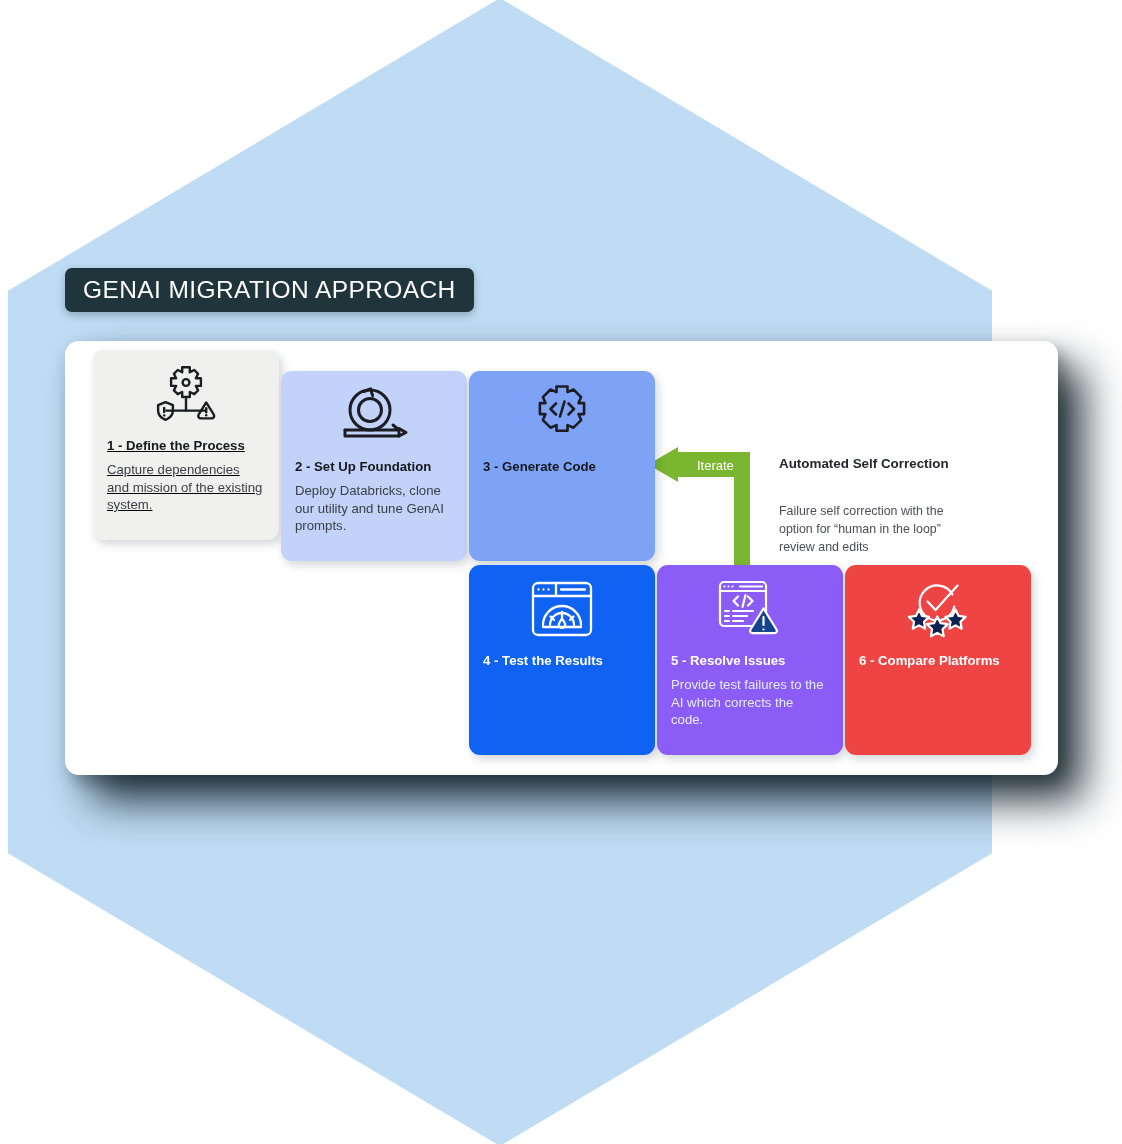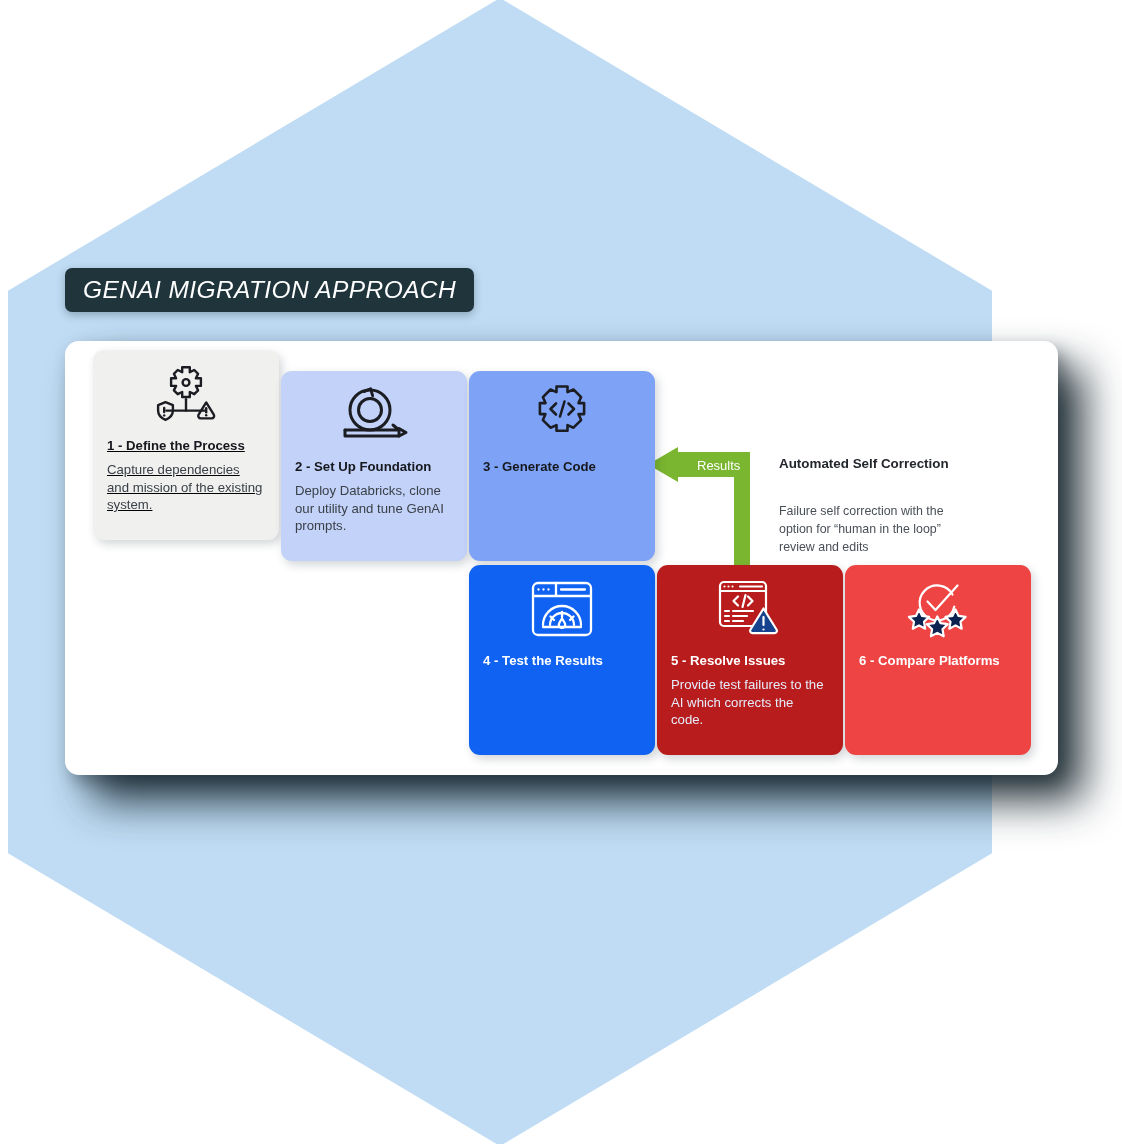--- a/index.html
+++ b/index.html
@@ -40,21 +40,20 @@
     border-radius: 7px;
     box-shadow: 0 3px 9px rgba(20,35,40,0.30);
     z-index: 6;
   }
   #title-pill .t {
     color: #ffffff;
     font-size: 24.5px;
     letter-spacing: 0.4px;
     font-weight: 400;
     white-space: nowrap;
-    font-style: italic;
   }
 
   
   #panel {
     position: absolute;
     left: 65px;
     top: 341px;
     width: 993px;
     height: 434px;
     background: #ffffff;
@@ -89,21 +88,21 @@
   }
   .card .c-body {
     font-size: 13.2px;
     line-height: 1.35;
   }
 
   .card.light   { background: #f0f0ee; }
   .card.peri    { background: #c2d2f8; }
   .card.mid     { background: #7ea3f6; }
   .card.bright  { background: #0f62f2; }
-  .card.deep    { background: #b91c1c; }
+  .card.deep    { background: #8b5cf6; }
   .card.navy    { background: #ef4444; }
 
   .card.light .c-title, .card.peri .c-title, .card.mid .c-title { color: #16181d; }
   .card.light .c-body,  .card.peri .c-body,  .card.mid .c-body  { color: #3b4048; }
   .card.bright .c-title, .card.deep .c-title, .card.navy .c-title { color: #ffffff; }
   .card.bright .c-body,  .card.deep .c-body,  .card.navy .c-body  { color: #e4ecfb; }
 
   
   #card-1 { left: 93px;  top: 350px; text-decoration: underline; }
   #card-2 { left: 281px; top: 371px; }
@@ -164,21 +163,21 @@
 
 <div id="panel"></div>
 
 <div id="iterate-arrow">
   <svg width="104" height="122" viewBox="0 0 104 122" xmlns="http://www.w3.org/2000/svg">
 
     <path d="M 86 122 L 86 5 L 30 5 L 30 0 L 0 17.5 L 30 35 L 30 30 L 102 30 L 102 122 Z" fill="#7ab62f"></path>
     <rect x="86" y="5" width="16" height="117" fill="#7ab62f"></rect>
   </svg>
 </div>
-<div id="iterate-label">Results</div>
+<div id="iterate-label">Iterate</div>
 
 <div id="self-correction">
   <div class="sc-title">Automated Self Correction</div>
   <div class="sc-body">Failure self correction with the option for “human in the loop” review and edits</div>
 </div>
 
 <div class="card light" id="card-1">
   <div class="icon-wrap">
     <svg width="70" height="58" viewBox="0 0 70 58" fill="none" stroke="#1b1d22" stroke-width="2.4" stroke-linejoin="round" stroke-linecap="round" xmlns="http://www.w3.org/2000/svg">
       <path d="M31.2 2.2h7.6v5.0l4.5-2.2 3.8 3.8-2.2 4.5h5.0v7.6h-5.0l2.2 4.5-3.8 3.8-4.5-2.2v5.0h-7.6v-5.0l-4.5 2.2-3.8-3.8 2.2-4.5h-5.0v-7.6h5.0l-2.2-4.5 3.8-3.8 4.5 2.2z"></path>

